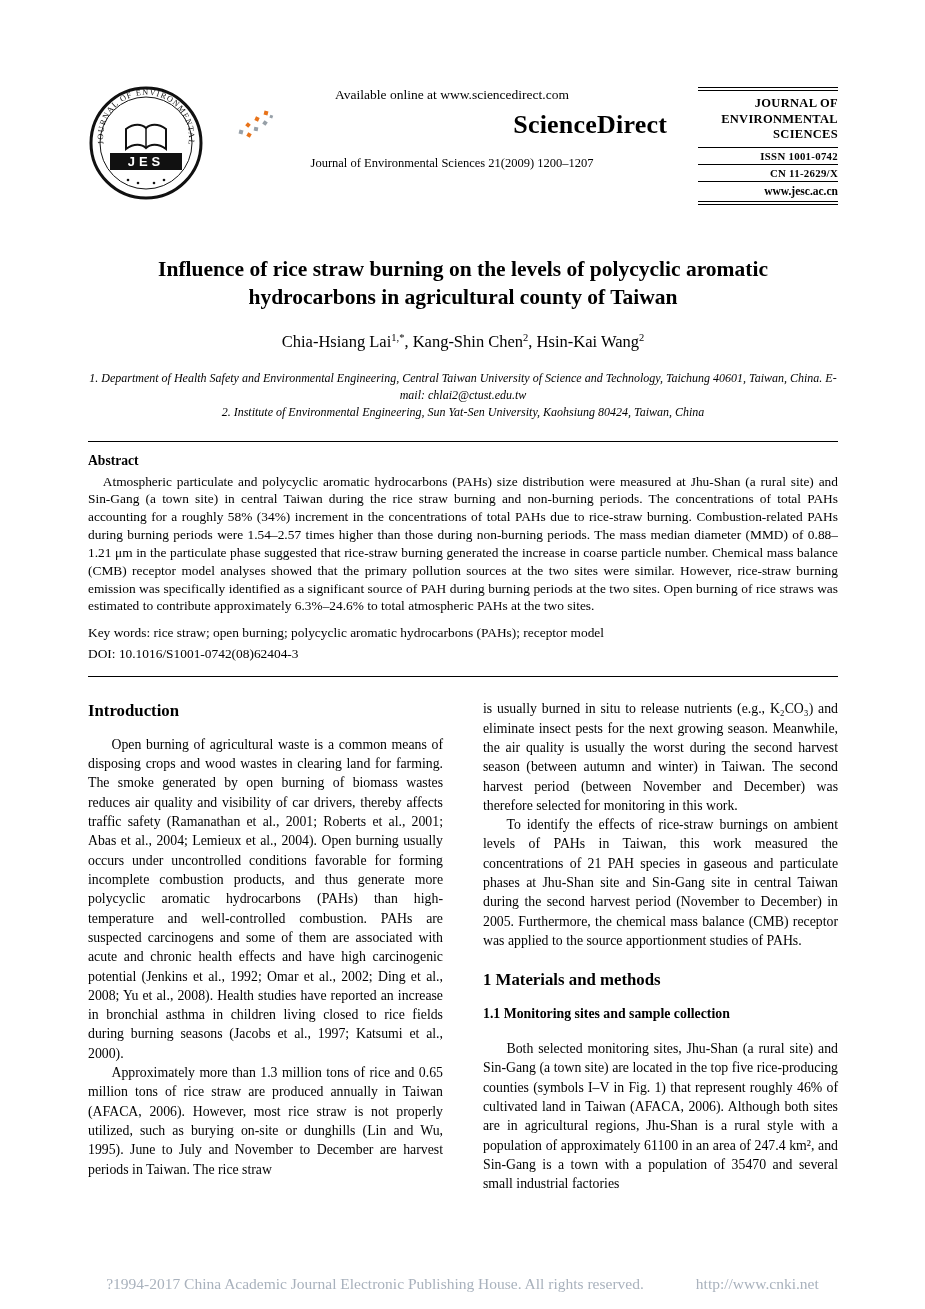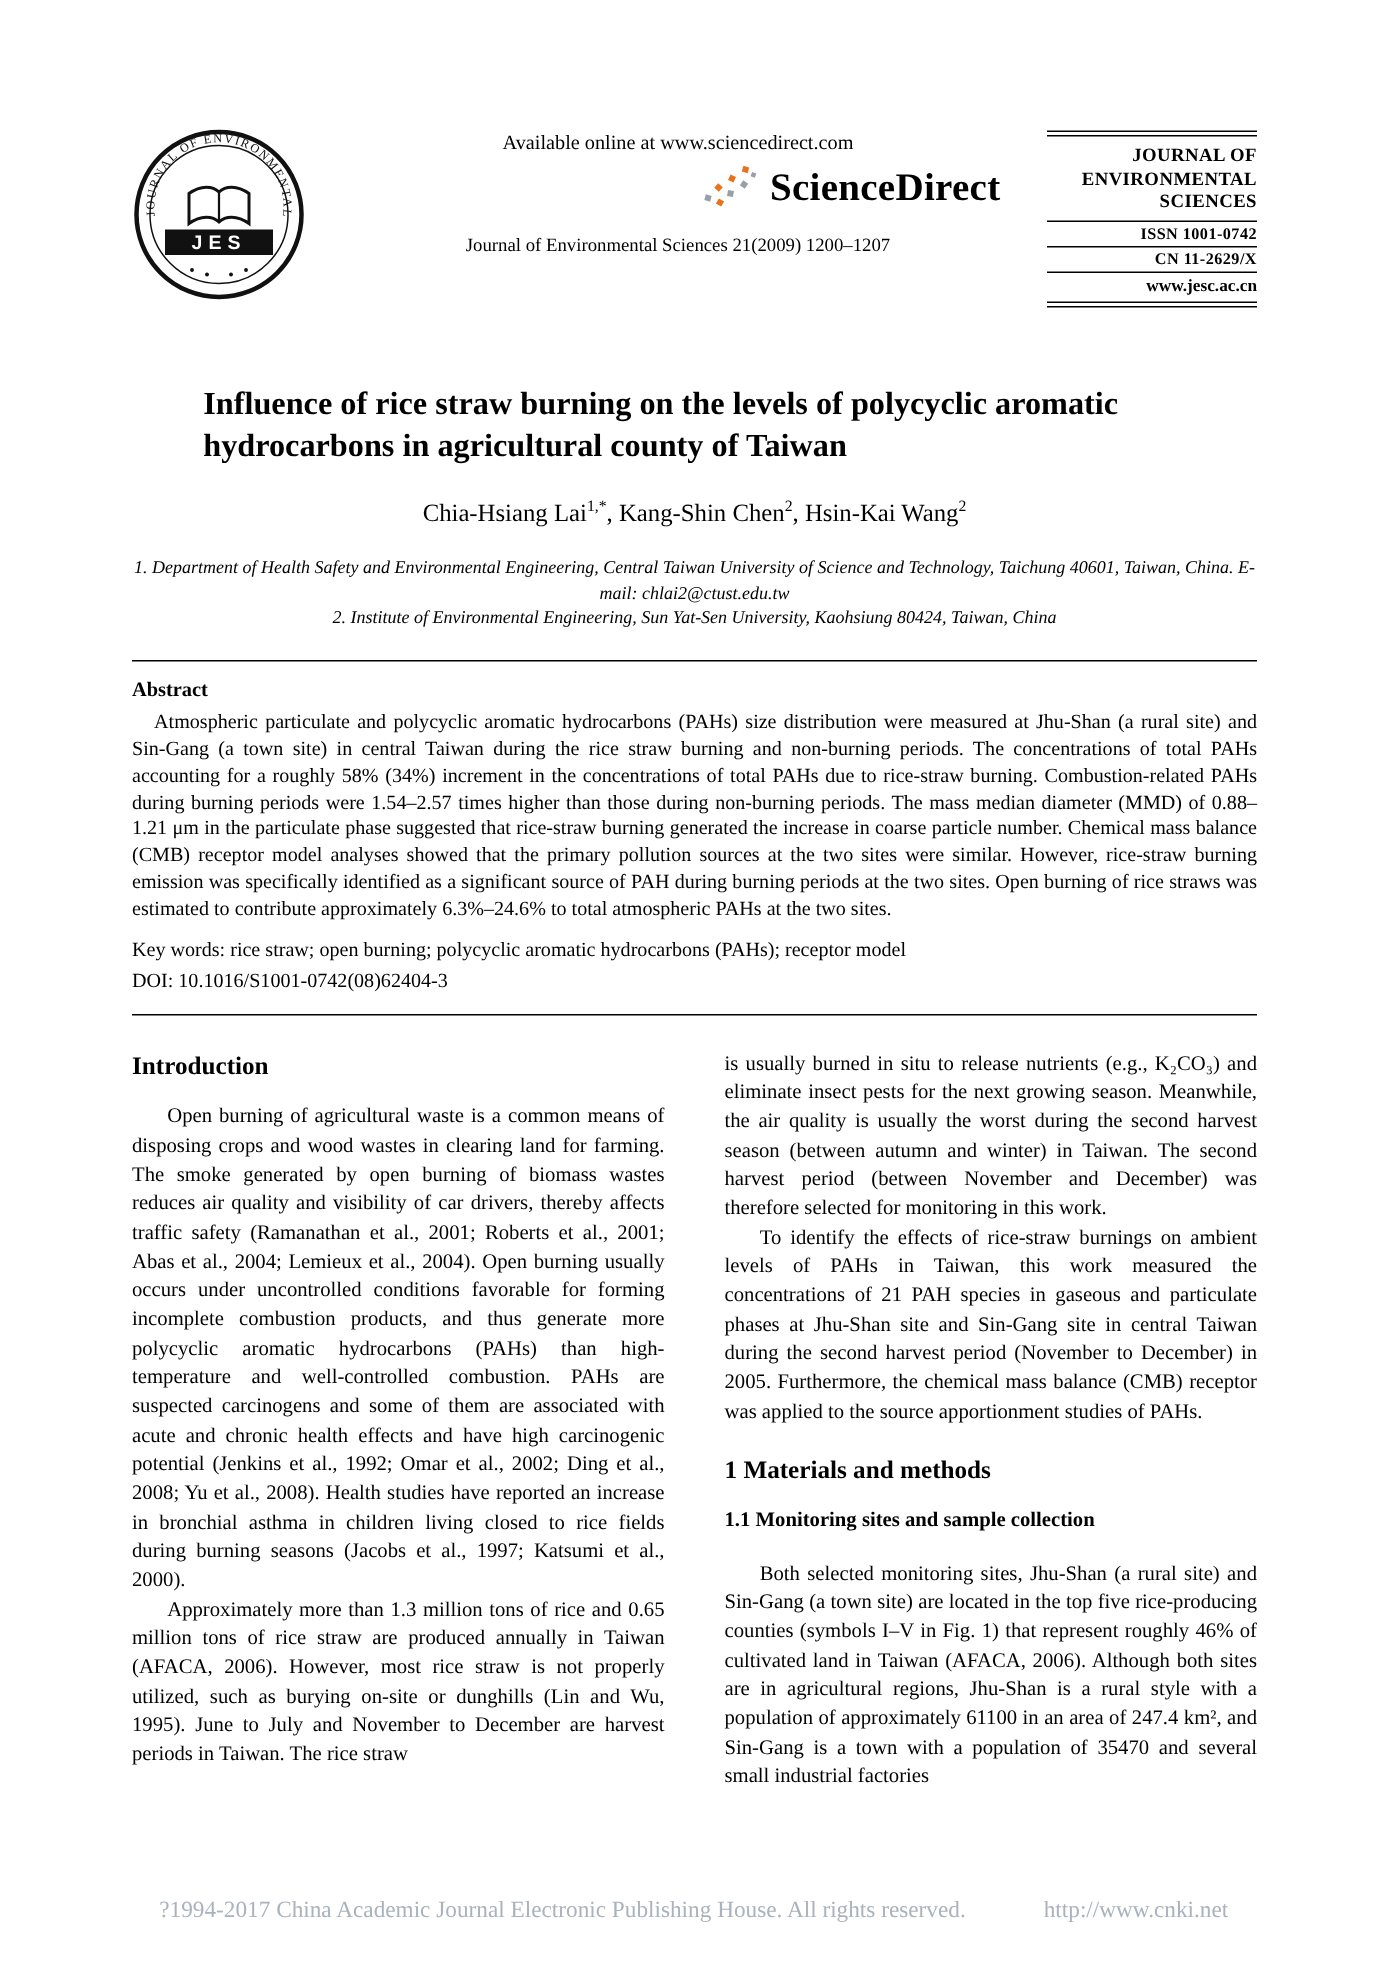--- a/index.html
+++ b/index.html
@@ -11,32 +11,32 @@
     position:relative;
     overflow:hidden;
   }
   .page { padding:85px 87px 0 88px; }
 
   
   .header { display:flex; justify-content:space-between; align-items:flex-start; height:118px; }
   .logo-wrap { width:118px; flex:0 0 auto; }
   .center-block { width:430px; text-align:center; padding-top:2px; }
   .available-online { font-size:13.5px; }
-  .sd-logo { margin-top:7px; display:flex; align-items:center; justify-content:flex-end; gap:7px; }
+  .sd-logo { margin-top:7px; display:flex; align-items:center; justify-content:space-between; gap:7px; }
   .sd-text { font-size:26px; font-weight:bold; letter-spacing:0.2px; }
   .journal-ref { font-size:12.5px; margin-top:16px; }
 
   .j-box { width:140px; flex:0 0 auto; text-align:right; margin-top:2px; }
   .dbl { height:4px; border-top:1px solid #000; border-bottom:1px solid #000; }
   .j-title { font-size:12.5px; font-weight:bold; line-height:1.25; padding:5px 0 4px; border-bottom:1px solid #000; letter-spacing:0.3px; }
   .j-issn, .j-cn { font-size:10.8px; font-weight:bold; padding:2px 0; border-bottom:1px solid #000; letter-spacing:0.3px; }
   .j-web { font-size:11.5px; font-weight:bold; padding:3px 0 4px; }
 
   
-  .title { margin:52px auto 0; max-width:655px; font-size:21.5px; font-weight:bold; line-height:1.32; }
+  .title { margin:52px auto 0; max-width:655px; text-align:center; font-size:21.5px; font-weight:bold; line-height:1.32; }
   .authors { margin-top:20px; text-align:center; font-size:16.5px; }
   .authors sup { font-size:10.5px; }
   .affs { margin-top:18px; text-align:center; font-style:italic; font-size:12px; line-height:1.4; }
   .received { margin-top:15px; text-align:center; font-size:12.3px; }
 
   .rule { border-top:1.5px solid #000; margin-top:20px; }
   .rule2 { border-top:1.5px solid #000; margin-top:14px; }
 
   
   .abstract { margin-top:11px; }
@@ -56,21 +56,21 @@
   p.para { text-indent:1.7em; }
   p.cont { text-indent:0; }
   p + p { margin-top:0; }
   .rp2 { margin-bottom:14px; }
 
   .footnote { margin-top:auto; font-size:11.4px; text-align:left; }
   .footnote-rule { width:172px; border-top:1px solid #000; margin-bottom:4px; }
 
   
   .footer {
-    position:absolute; left:0; right:0; bottom:26px;
+    position:absolute; left:0; right:0; bottom:16px;
     display:flex; justify-content:center; gap:52px;
     font-size:15.5px; color:var(--footer-gray, #a9b2bd);
   }
 
   
   .dot-o { fill:var(--sd-orange, #e8731a); }
   .dot-g { fill:var(--sd-gray, #97a0a8); }
 </style>
 </head>
 <body>

